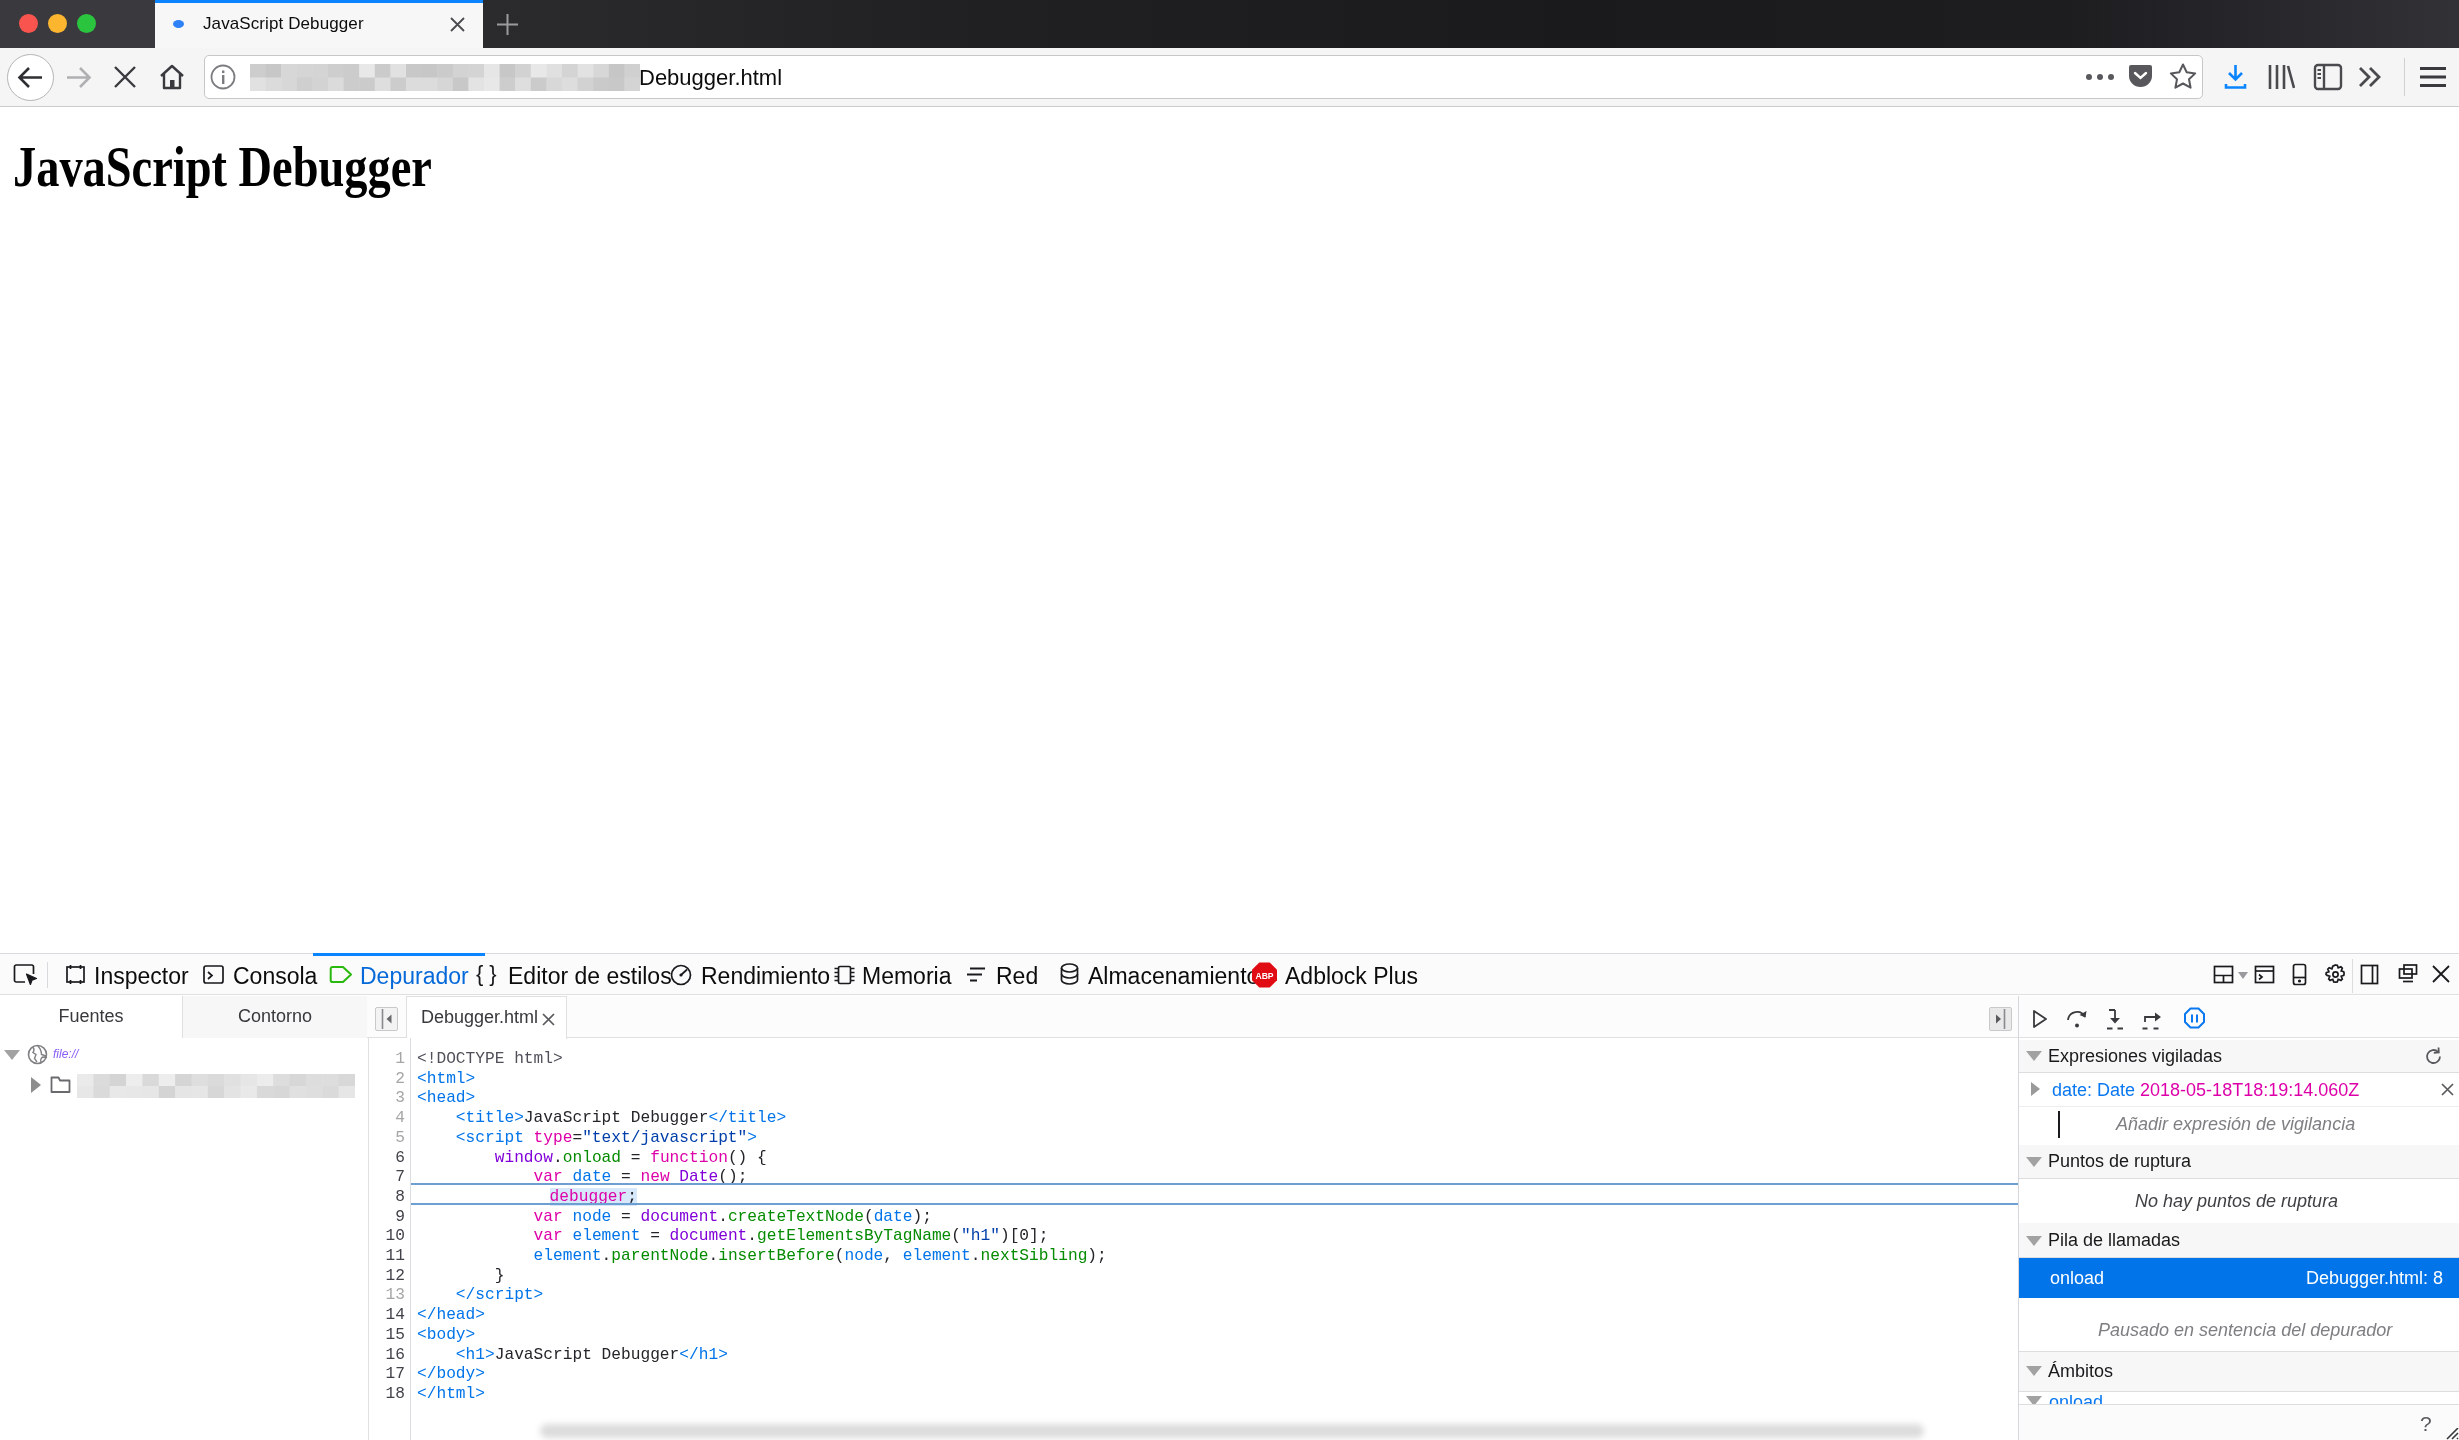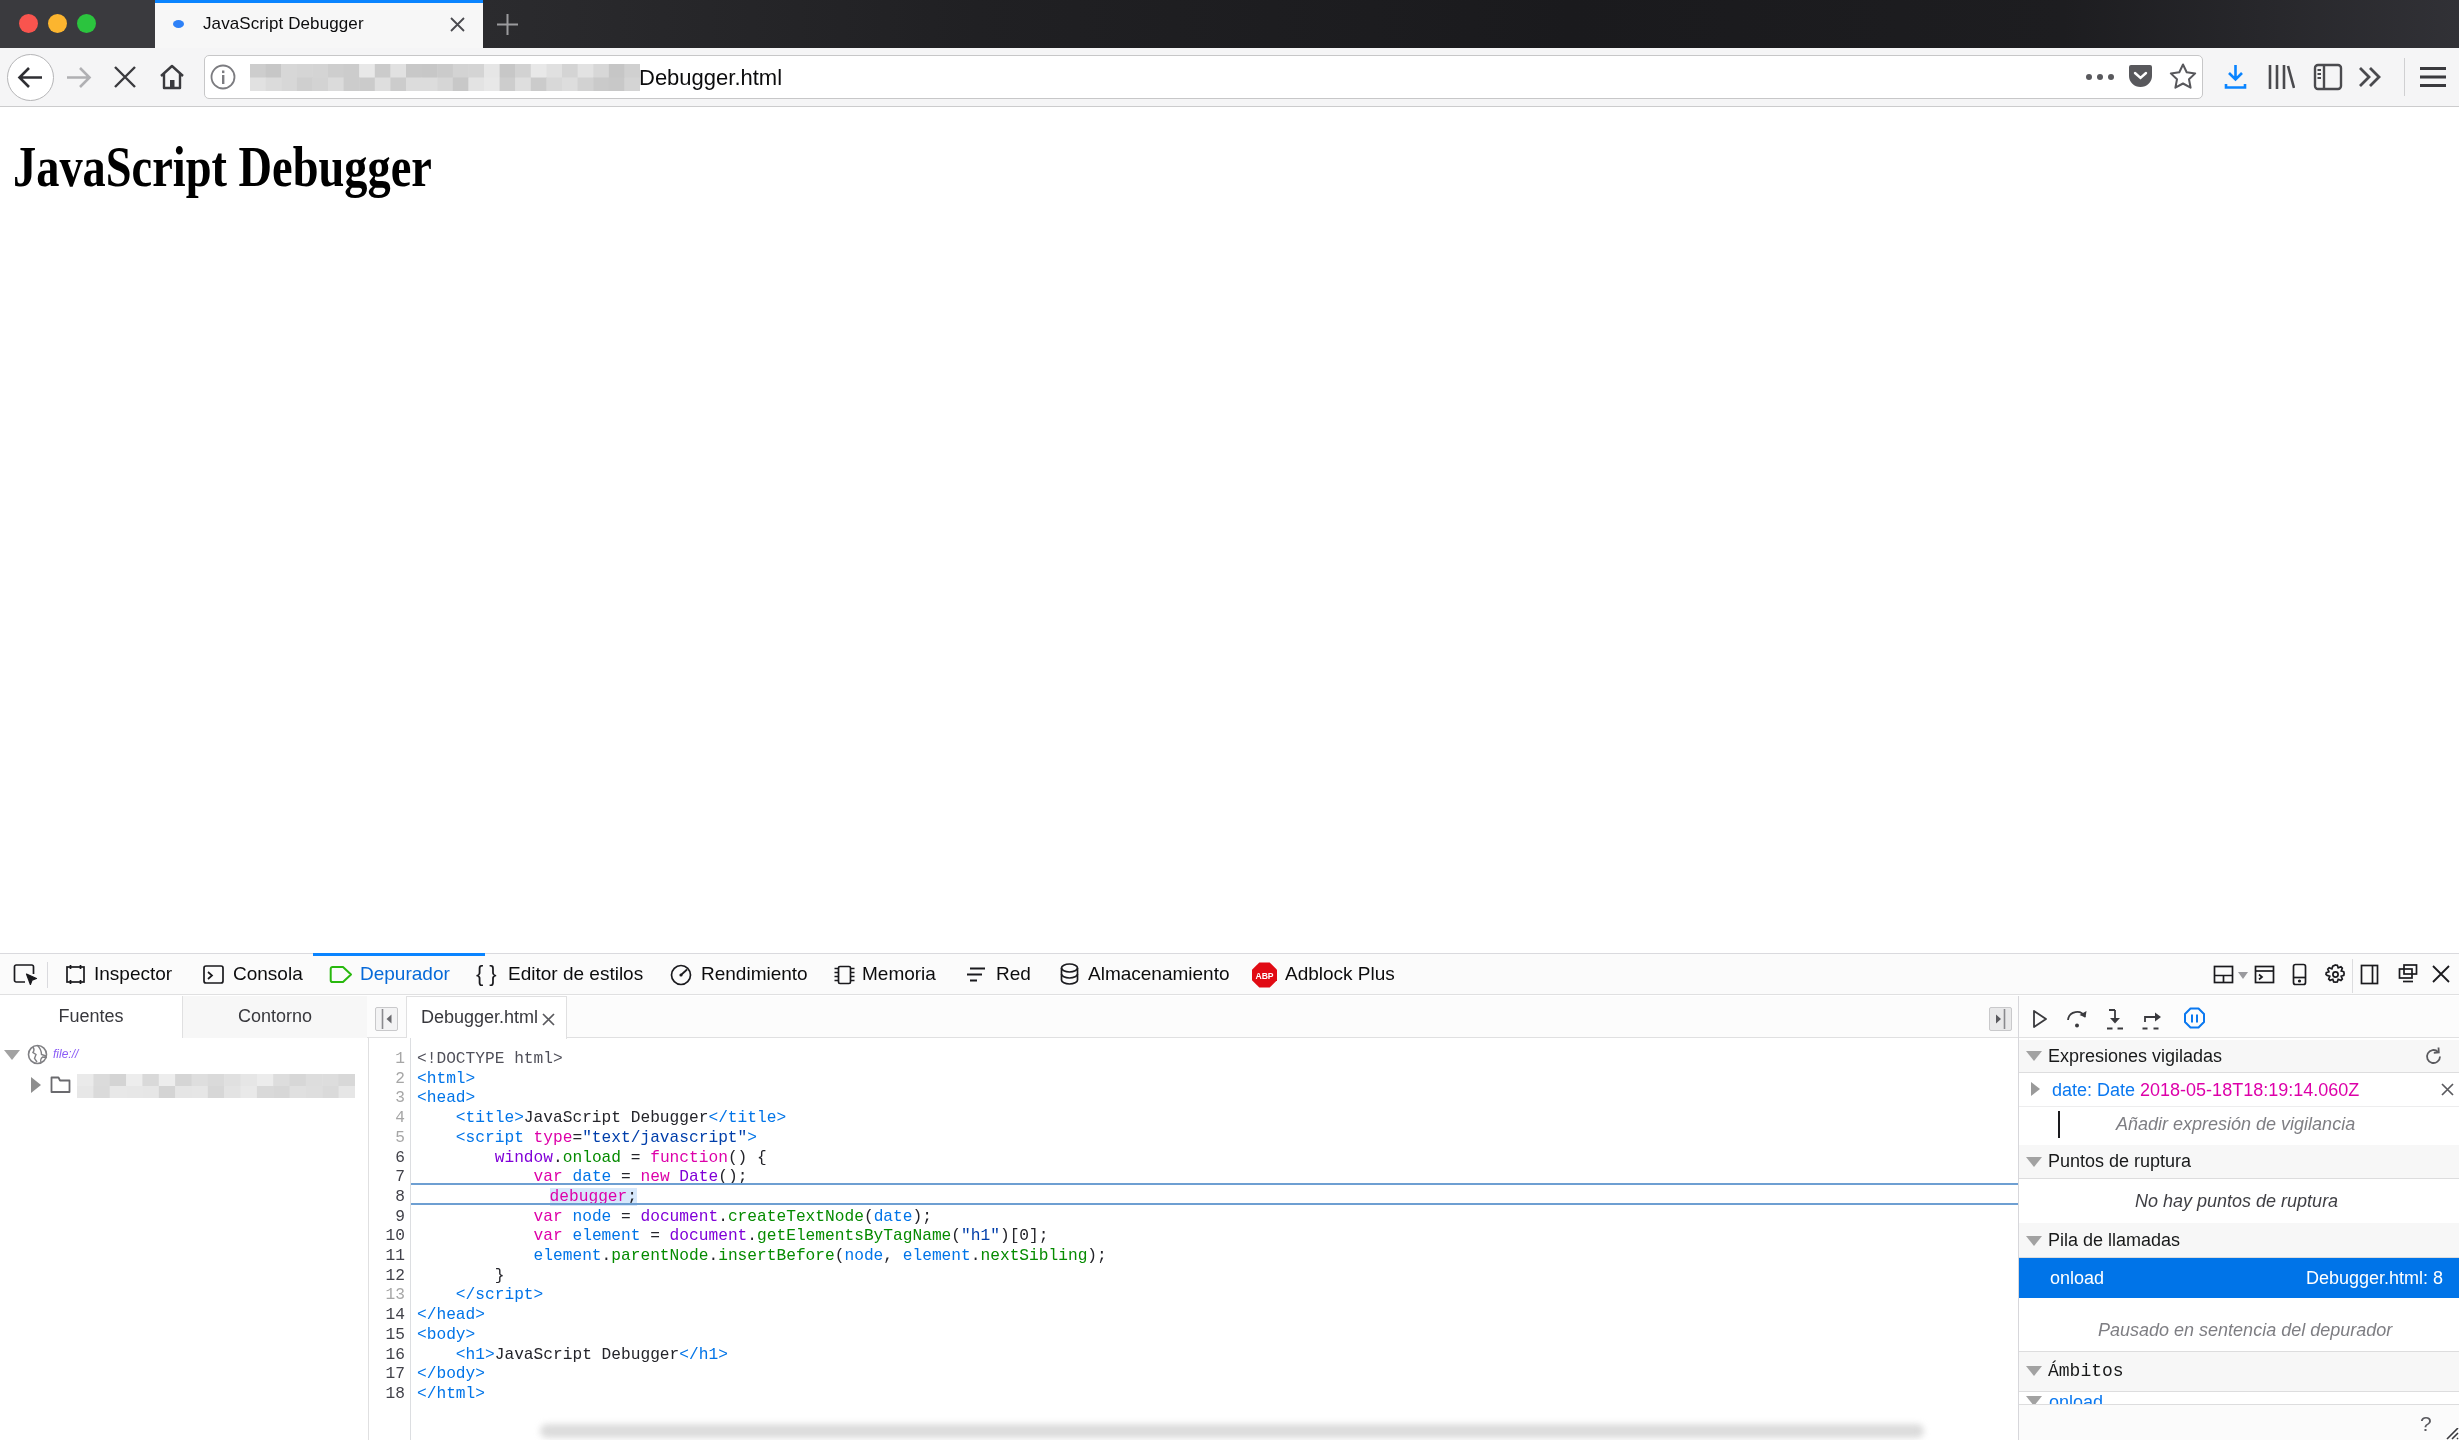--- a/index.html
+++ b/index.html
@@ -13,21 +13,21 @@
   .light { border-radius:50%; width:19px; height:19px; top:14px; }
   #tab-active { left:155px; top:0; width:328px; height:48px; background:#f7f7f7; border-top:3px solid #0a84ff; }
   #tab-title { left:203px; top:14px; font-size:17px; color:#0c0c0d; letter-spacing:.1px; }
   #tab-dot { left:173px; top:20px; width:11px; height:8px; border-radius:50%; background:#2e81f7; }
   #navbar { left:0; top:48px; width:2459px; height:59px; background:#f5f5f6; border-bottom:1px solid #cccccd; }
   #urlbar { left:204px; top:55px; width:1999px; height:44px; background:#fff; border:1px solid #c7c7c8; border-radius:5px; }
   #urltext { left:639px; top:65px; font-size:22px; color:#0c0c0d; }
   #page-h1 { left:13px; top:133px; font-family:"Liberation Serif", serif; font-weight:bold; font-size:58px; color:#000;
              transform:scaleX(0.80); transform-origin:0 0; white-space:nowrap; }
   #dtbar { left:0; top:953px; width:2459px; height:42px; background:#fbfbfb; border-top:1px solid #dadade; border-bottom:1px solid #e0e0e1; }
-  .dtlabel { font-size:19px; color:#0c0c0d; top:963px; }
+  .dtlabel { font-size:23px; color:#0c0c0d; top:963px; }
   #dt-active-line { left:313px; top:953px; width:172px; height:3px; background:#0a84ff; }
   #subbar { left:0; top:996px; width:2459px; height:42px; background:#fcfcfc; border-bottom:1px solid #e0e0e1; }
   .srctab { top:996px; height:42px; font-size:18px; color:#38383d; text-align:center; line-height:41px; }
   #lpanel { left:0; top:1038px; width:369px; height:402px; background:#fff; border-right:1px solid #e0e0e1; }
   #gutter { left:369px; top:1038px; width:42px; height:402px; border-right:1px solid #dcdee1; background:#fff; }
   pre.code, pre.nums { font-family:"Liberation Mono", monospace; font-size:16.2px; line-height:19.7px; }
   pre.nums { text-align:right; color:#a6a6a6; }
   pre.nums b { color:#42424a; font-weight:normal; }
   .t  { color:#0074e8; }
   .k  { color:#dd00a9; }
@@ -407,21 +407,21 @@
 <div class="abs sechead" style="top:1145px;height:34px;line-height:33px;"><span style="margin-left:29px;">Puntos de ruptura</span></div>
 <div class="abs tri-d" style="left:2026px;top:1157px;"></div>
 <div class="abs ital" style="left:2135px;top:1191px;color:#3f3f44;">No hay puntos de ruptura</div>
 <div class="abs sechead" style="top:1223px;height:35px;line-height:34px;"><span style="margin-left:29px;">Pila de llamadas</span></div>
 <div class="abs tri-d" style="left:2026px;top:1236px;"></div>
 <div class="abs" style="left:2019px;top:1258px;width:440px;height:40px;background:#0074e8;color:#fff;font-size:18px;line-height:40px;">
   <span style="margin-left:31px;">onload</span><span style="float:right;margin-right:16px;">Debugger.html: 8</span>
 </div>
 <div class="abs ital" style="left:2098px;top:1320px;">Pausado en sentencia del depurador</div>
 <div class="abs" style="left:2019px;top:1351px;width:440px;height:1px;background:#ddddde;"></div>
-<div class="abs sechead" style="top:1352px;height:40px;line-height:39px;font-family:Liberation Mono, monospace;"><span style="margin-left:29px;">Ámbitos</span></div>
+<div class="abs sechead" style="top:1352px;height:40px;line-height:39px;"><span style="margin-left:29px;">Ámbitos</span></div>
 <div class="abs tri-d" style="left:2026px;top:1366px;"></div>
 <div class="abs tri-d" style="left:2026px;top:1396px;"></div>
 <div class="abs" style="left:2049px;top:1392px;font-size:18px;color:#0a78f0;">onload</div>
 <div class="abs" style="left:2019px;top:1404px;width:440px;height:36px;background:#fbfbfb;border-top:1px solid #ddddde;"></div>
 <div class="abs" style="left:2420px;top:1412px;font-size:21px;color:#5a5a5f;">?</div>
 <svg class="abs" style="left:2446px;top:1428px;" width="13" height="12" viewBox="0 0 13 12">
   <path d="M12 0 L1 11 M12 5 L6 11 M12 10 L11 11" stroke="#3a3a3e" stroke-width="1.6"></path>
 </svg>
 
 </body></html>

